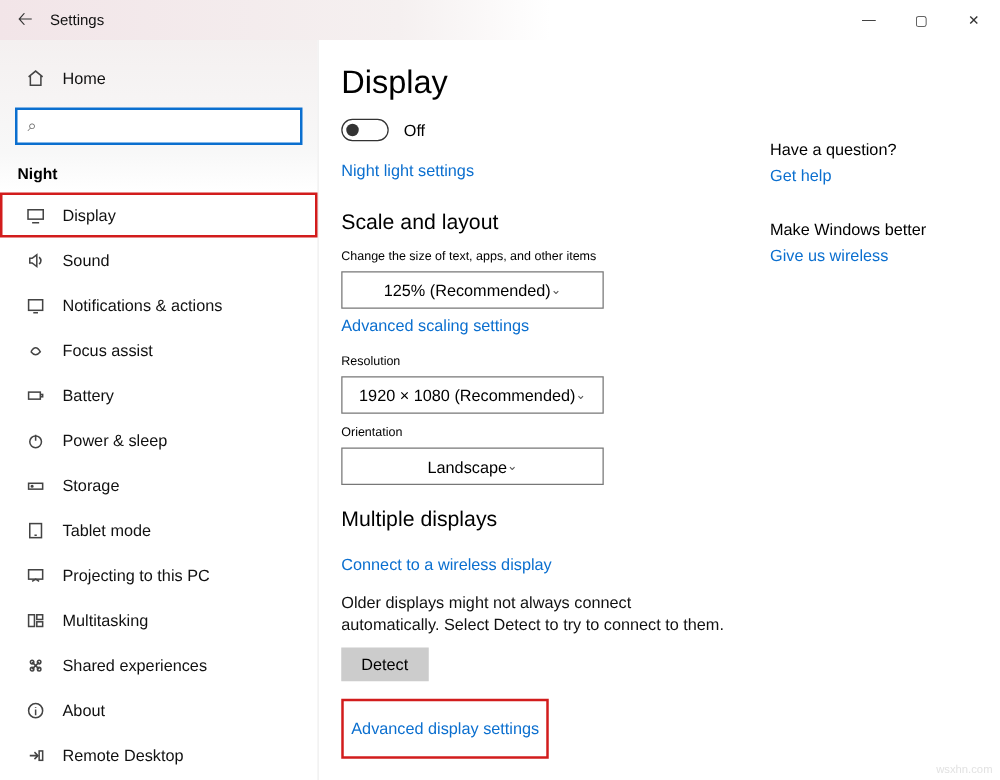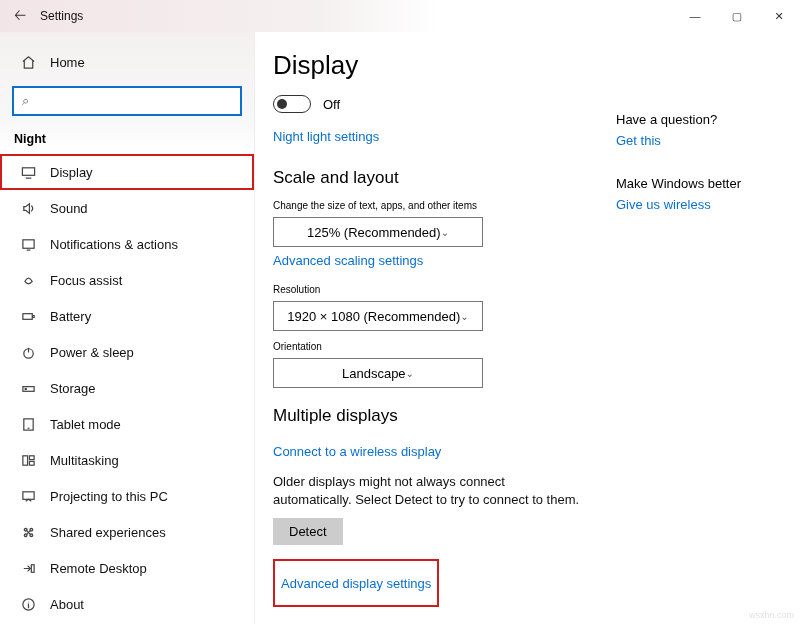--- a/index.html
+++ b/index.html
@@ -134,65 +134,65 @@
           <svg viewBox="0 0 16 16">
             <rect x="3" y="2" width="10" height="12"></rect>
             <path d="M7 12 H9"></path>
           </svg>
         </span>
       <span>Tablet mode</span>
     </div>
     <div class="nav-item">
       <span class="icon">
           <svg viewBox="0 0 16 16">
+            <rect x="2" y="3" width="12" height="8"></rect>
+            <path d="M5 13 L8 11 L11 13"></path>
+          </svg>
+        </span>
+      <span>Projecting to this PC</span>
+    </div>
+    <div class="nav-item">
+      <span class="icon">
+          <svg viewBox="0 0 16 16">
             <rect x="2" y="3" width="5" height="10"></rect>
             <rect x="9" y="3" width="5" height="4"></rect>
             <rect x="9" y="9" width="5" height="4"></rect>
           </svg>
         </span>
       <span>Multitasking</span>
-    </div>
-    <div class="nav-item">
-      <span class="icon">
-          <svg viewBox="0 0 16 16">
-            <rect x="2" y="3" width="12" height="8"></rect>
-            <path d="M5 13 L8 11 L11 13"></path>
-          </svg>
-        </span>
-      <span>Projecting to this PC</span>
     </div>
     <div class="nav-item">
       <span class="icon">
           <svg viewBox="0 0 16 16">
             <path d="M5 11 L11 5 M5 5 L11 11"></path>
             <circle cx="5" cy="5" r="1.5"></circle>
             <circle cx="11" cy="5" r="1.5"></circle>
             <circle cx="5" cy="11" r="1.5"></circle>
             <circle cx="11" cy="11" r="1.5"></circle>
           </svg>
         </span>
       <span>Shared experiences</span>
     </div>
     <div class="nav-item">
       <span class="icon">
           <svg viewBox="0 0 16 16">
+            <circle cx="8" cy="8" r="6"></circle>
+            <path d="M8 5 V5.5 M8 7 V12"></path>
+          </svg>
+        </span>
+      <span>About</span>
+    </div>
+    <div class="nav-item">
+      <span class="icon">
+          <svg viewBox="0 0 16 16">
             <path d="M3 8 H9 M7 5 L10 8 L7 11"></path>
             <rect x="11" y="4" width="3" height="8"></rect>
           </svg>
         </span>
       <span>Remote Desktop</span>
-    </div>
-    <div class="nav-item">
-      <span class="icon">
-          <svg viewBox="0 0 16 16">
-            <circle cx="8" cy="8" r="6"></circle>
-            <path d="M8 5 V5.5 M8 7 V12"></path>
-          </svg>
-        </span>
-      <span>About</span>
     </div>
   </div>
 
   <div class="main">
     <div class="page-title">Display</div>
     <div class="toggle-row">
       <div class="toggle"></div>
       <span class="toggle-label">Off</span>
     </div>
     <span class="link">Night light settings</span>
@@ -223,20 +223,20 @@
     <div class="btn">Detect</div>
     <div style="height:14px"></div>
     <span class="redbox">
       <span class="link" style="margin:0">Advanced display settings</span>
     </span>
     <div style="height:10px"></div>
     <span class="link">Graphics settings</span>
 
     <div class="aside">
       <div class="q">Have a question?</div>
-      <span class="link">Get this</span>
+      <span class="link">Get help</span>
       <div class="q">Make Windows better</div>
       <span class="link">Give us wireless</span>
     </div>
   </div>
 </div>
 
 <div class="watermark">wsxhn.com</div>
 
 </body></html>

